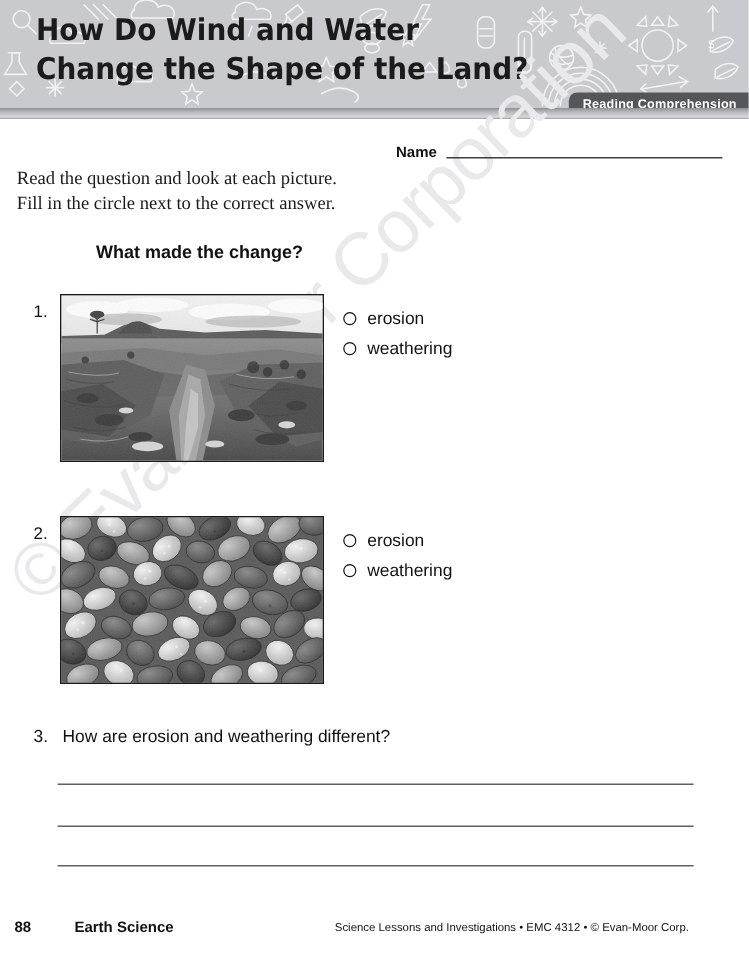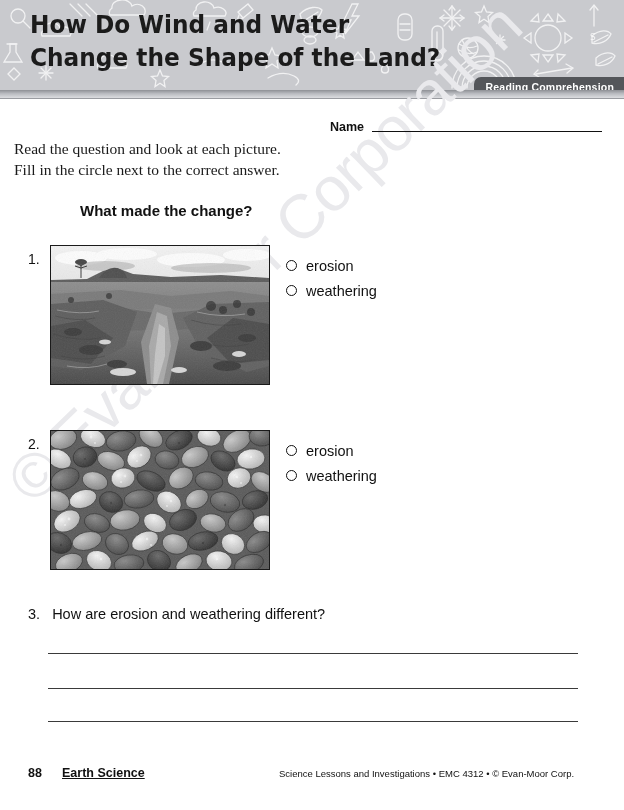--- a/index.html
+++ b/index.html
@@ -215,34 +215,33 @@
   
   #footer {
     position: absolute;
     left: 0;
     top: 766px;
     width: 624px;
     z-index: 6;
   }
   #footer-page {
     position: absolute;
-    left: 28px;
+    left: 12px;
     top: 0;
     font-size: 12.5px;
     font-weight: bold;
     color: #111;
   }
   #footer-subject {
     position: absolute;
     left: 62px;
     top: 0;
     font-size: 12.5px;
     font-weight: bold;
     color: #111;
-    text-decoration: underline;
   }
   #footer-credit {
     position: absolute;
     left: 279px;
     top: 2px;
     font-size: 9.5px;
     color: #111;
   }
 </style>
 </head>

